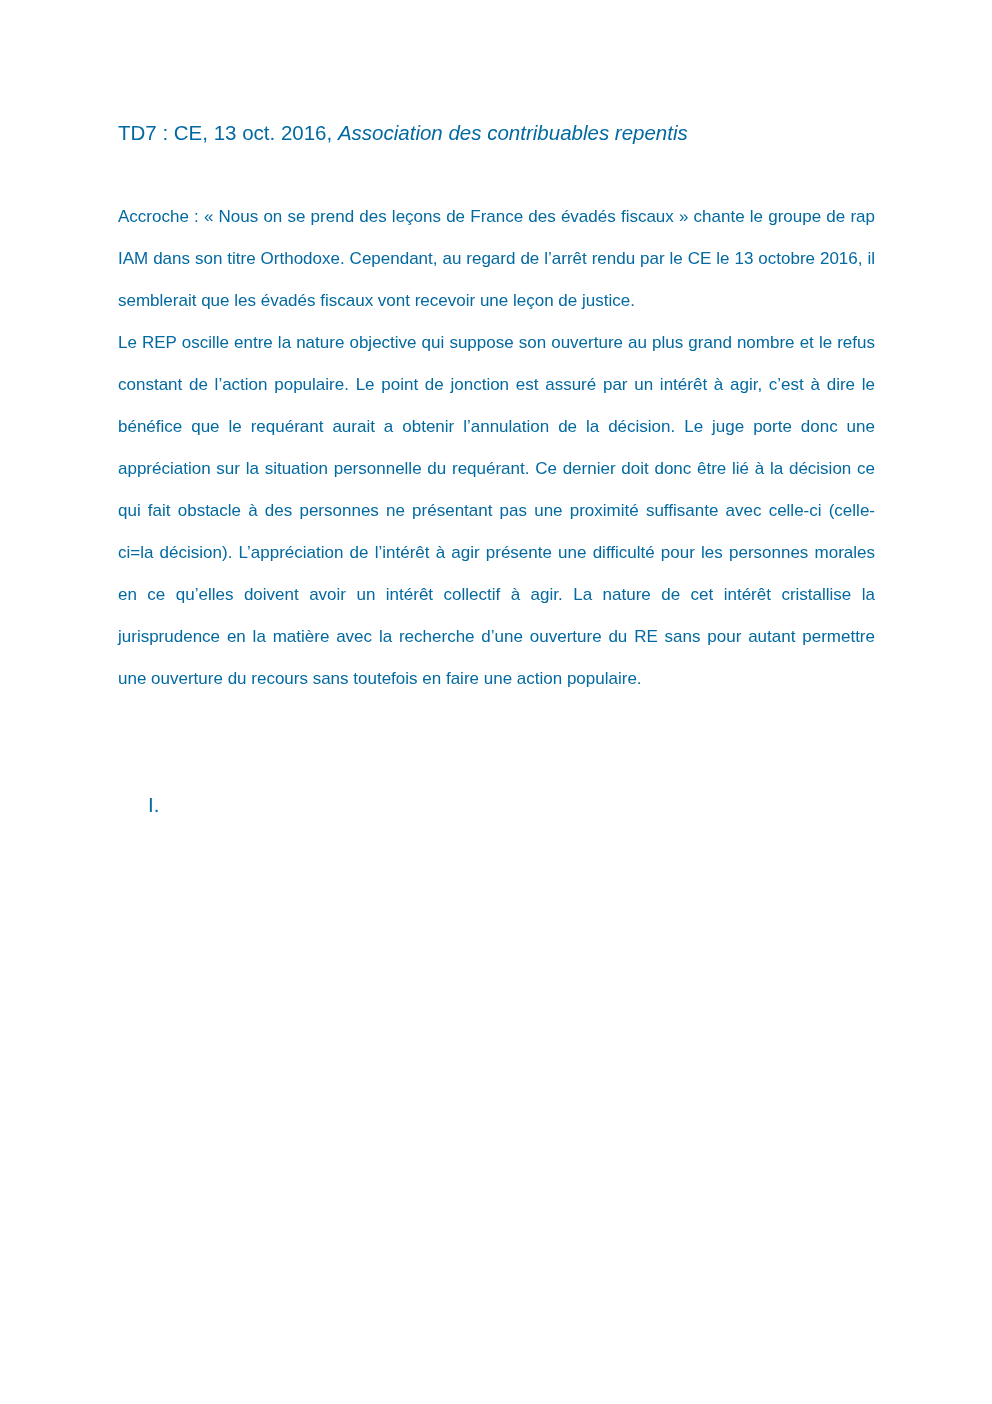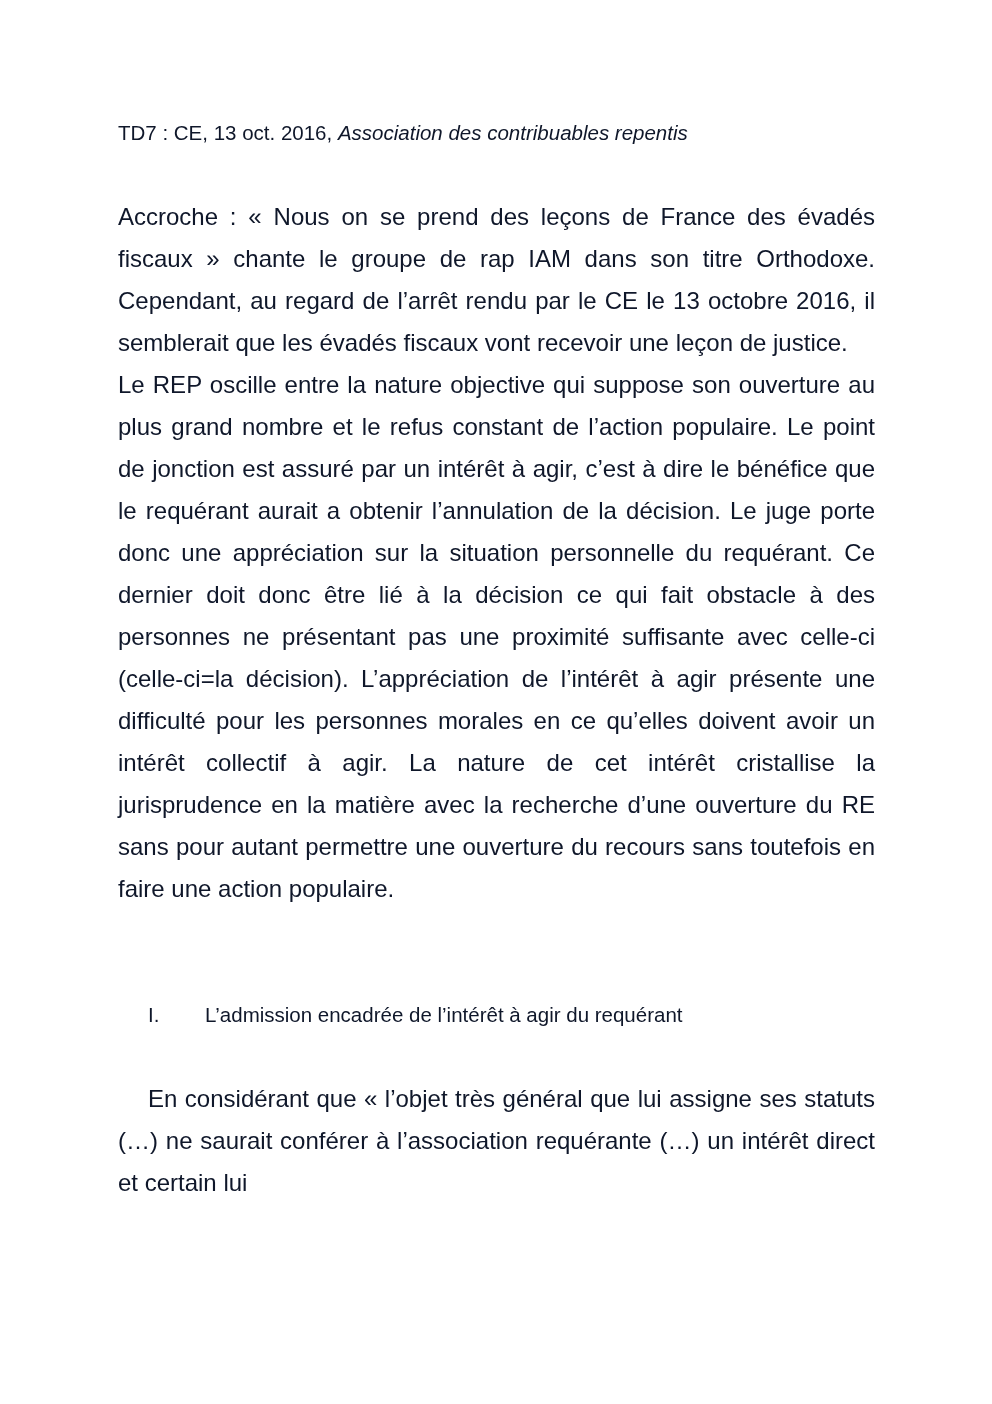--- a/index.html
+++ b/index.html
@@ -9,21 +9,21 @@
     background: #ffffff;
   }
 
   .page {
     position: relative;
     width: 992px;
     height: 1404px;
     background: #ffffff;
     overflow: hidden;
     font-family: "Liberation Sans", sans-serif;
-    color: #0f172a;
+    color: #0369a1;
     -webkit-font-smoothing: antialiased;
   }
 
   .content {
     position: absolute;
     left: 118px;
     top: 112px;
     width: 757px;
   }
 
@@ -37,21 +37,21 @@
   }
   .doc-title .ital {
     font-style: italic;
   }
 
   .spacer {
     height: 42px;
   }
 
   .para {
-    font-size: 24px;
+    font-size: 17px;
     line-height: 42px;
     text-align: justify;
     text-justify: inter-word;
     margin: 0;
     hyphens: none;
   }
 
   .para.indent-first {
     text-indent: 30px;
   }
@@ -95,23 +95,21 @@
     <p class="para">Le REP oscille entre la nature objective qui suppose son ouverture au plus grand nombre et le refus constant de l’action populaire. Le point de jonction est assuré par un intérêt à agir, c’est à dire le bénéfice que le requérant aurait a obtenir l’annulation de la décision. Le juge porte donc une appréciation sur la situation personnelle du requérant. Ce dernier doit donc être lié à la décision ce qui fait obstacle à des personnes ne présentant pas une proximité suffisante avec celle-ci (celle-ci=la décision). L’appréciation de l’intérêt à agir présente une difficulté pour les personnes morales en ce qu’elles doivent avoir un intérêt collectif à agir. La nature de cet intérêt cristallise la jurisprudence en la matière avec la recherche d’une ouverture du RE sans pour autant permettre une ouverture du recours sans toutefois en faire une action populaire.</p>
 
     <div class="spacer"></div>
 
 
     <div class="spacer"></div>
 
     <ul class="heading-list">
       <li>
         <span class="heading-num">I.</span>
-        <span class="heading-text">L’admission encadrée de l’intérêt à agir du requérant</span>
       </li>
     </ul>
 
     <div class="spacer"></div>
 
-    <p class="para indent-first">En considérant que « l’objet très général que lui assigne ses statuts (…) ne saurait conférer à l’association requérante (…) un intérêt direct et certain lui</p>
 
   </div>
 
 </div>
 
 </body></html>

